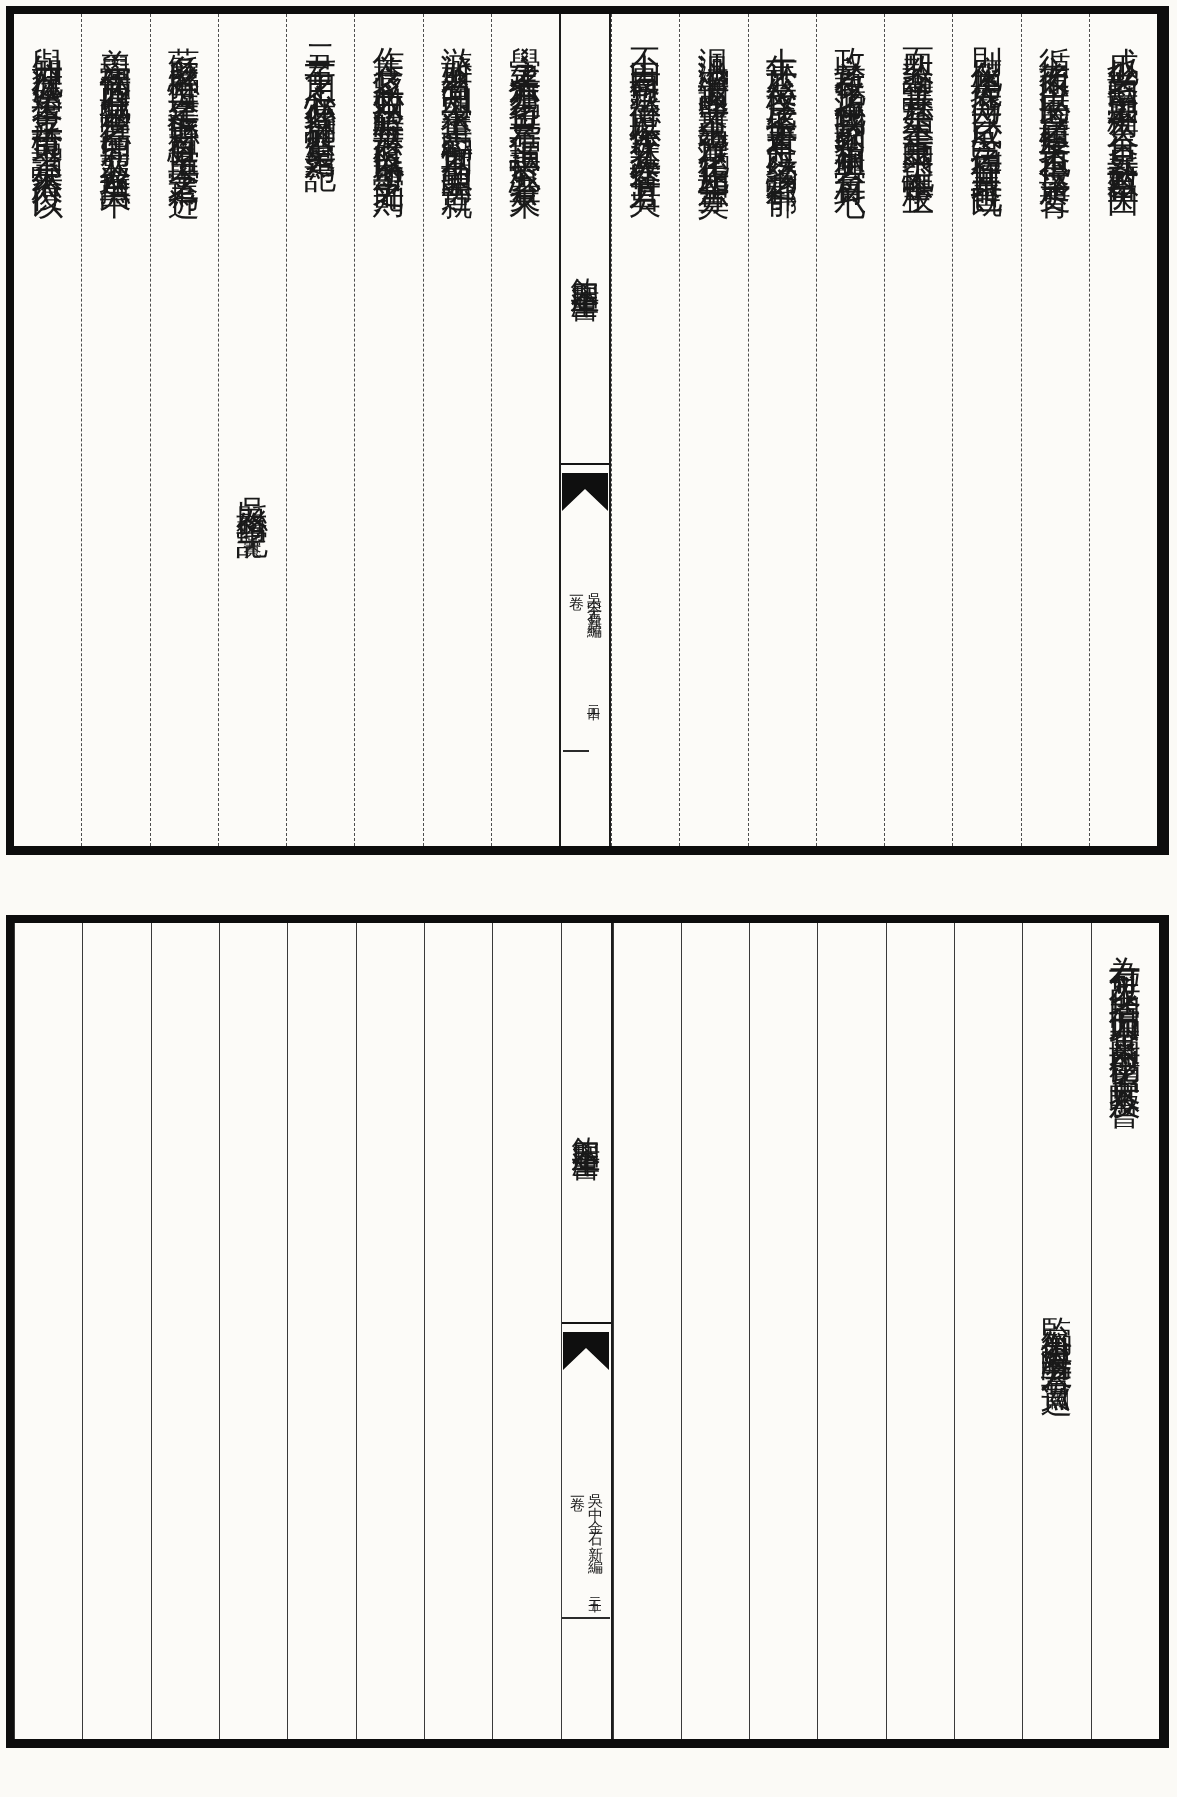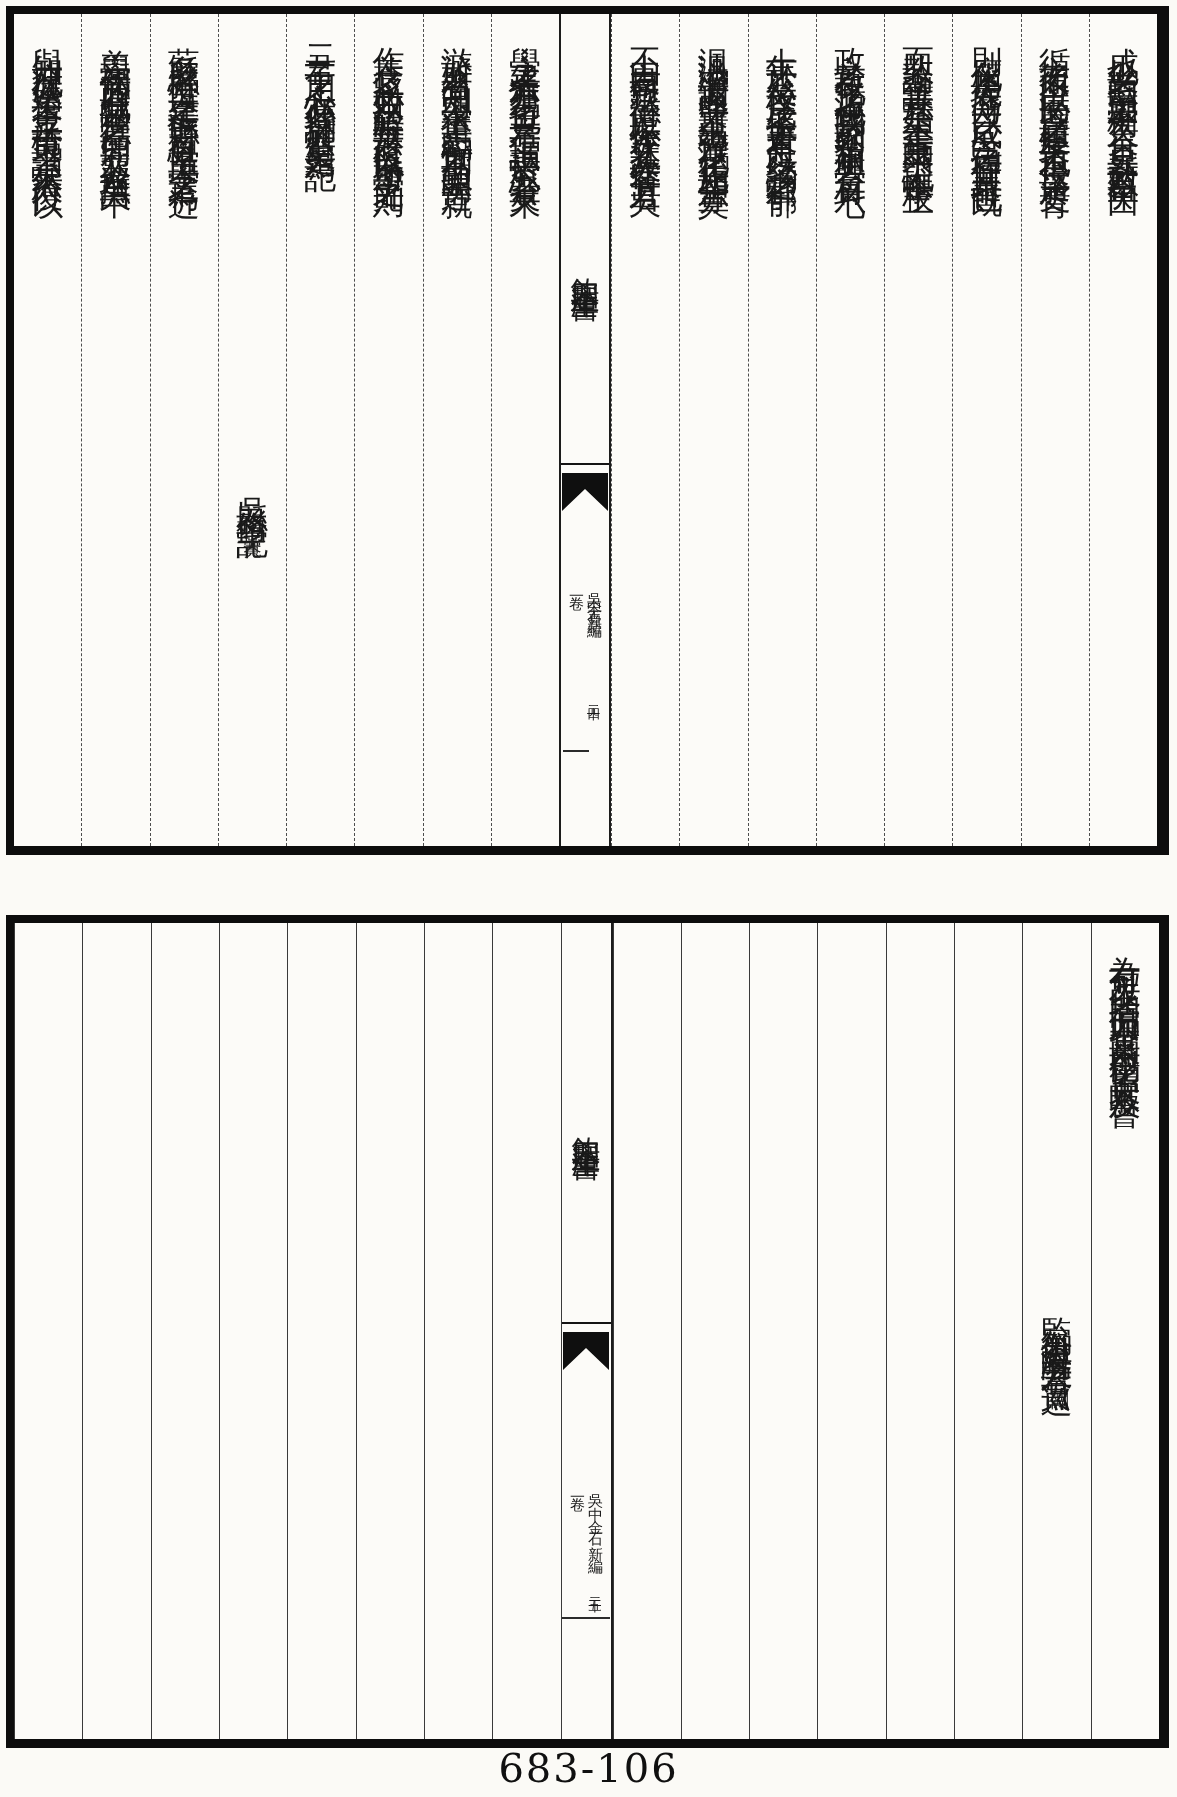--- a/index.html
+++ b/index.html
@@ -203,15 +203,14 @@
     <div class="col"></div>
     <div class="col"></div>
     <div class="col"></div>
     <div class="col"></div>
     <div class="col"></div>
     <div class="col"></div>
     <div class="col"></div>
 
   </div>
 
-  <div class="page-label">683-106</div>
 
 </div>
 
 </body></html>

